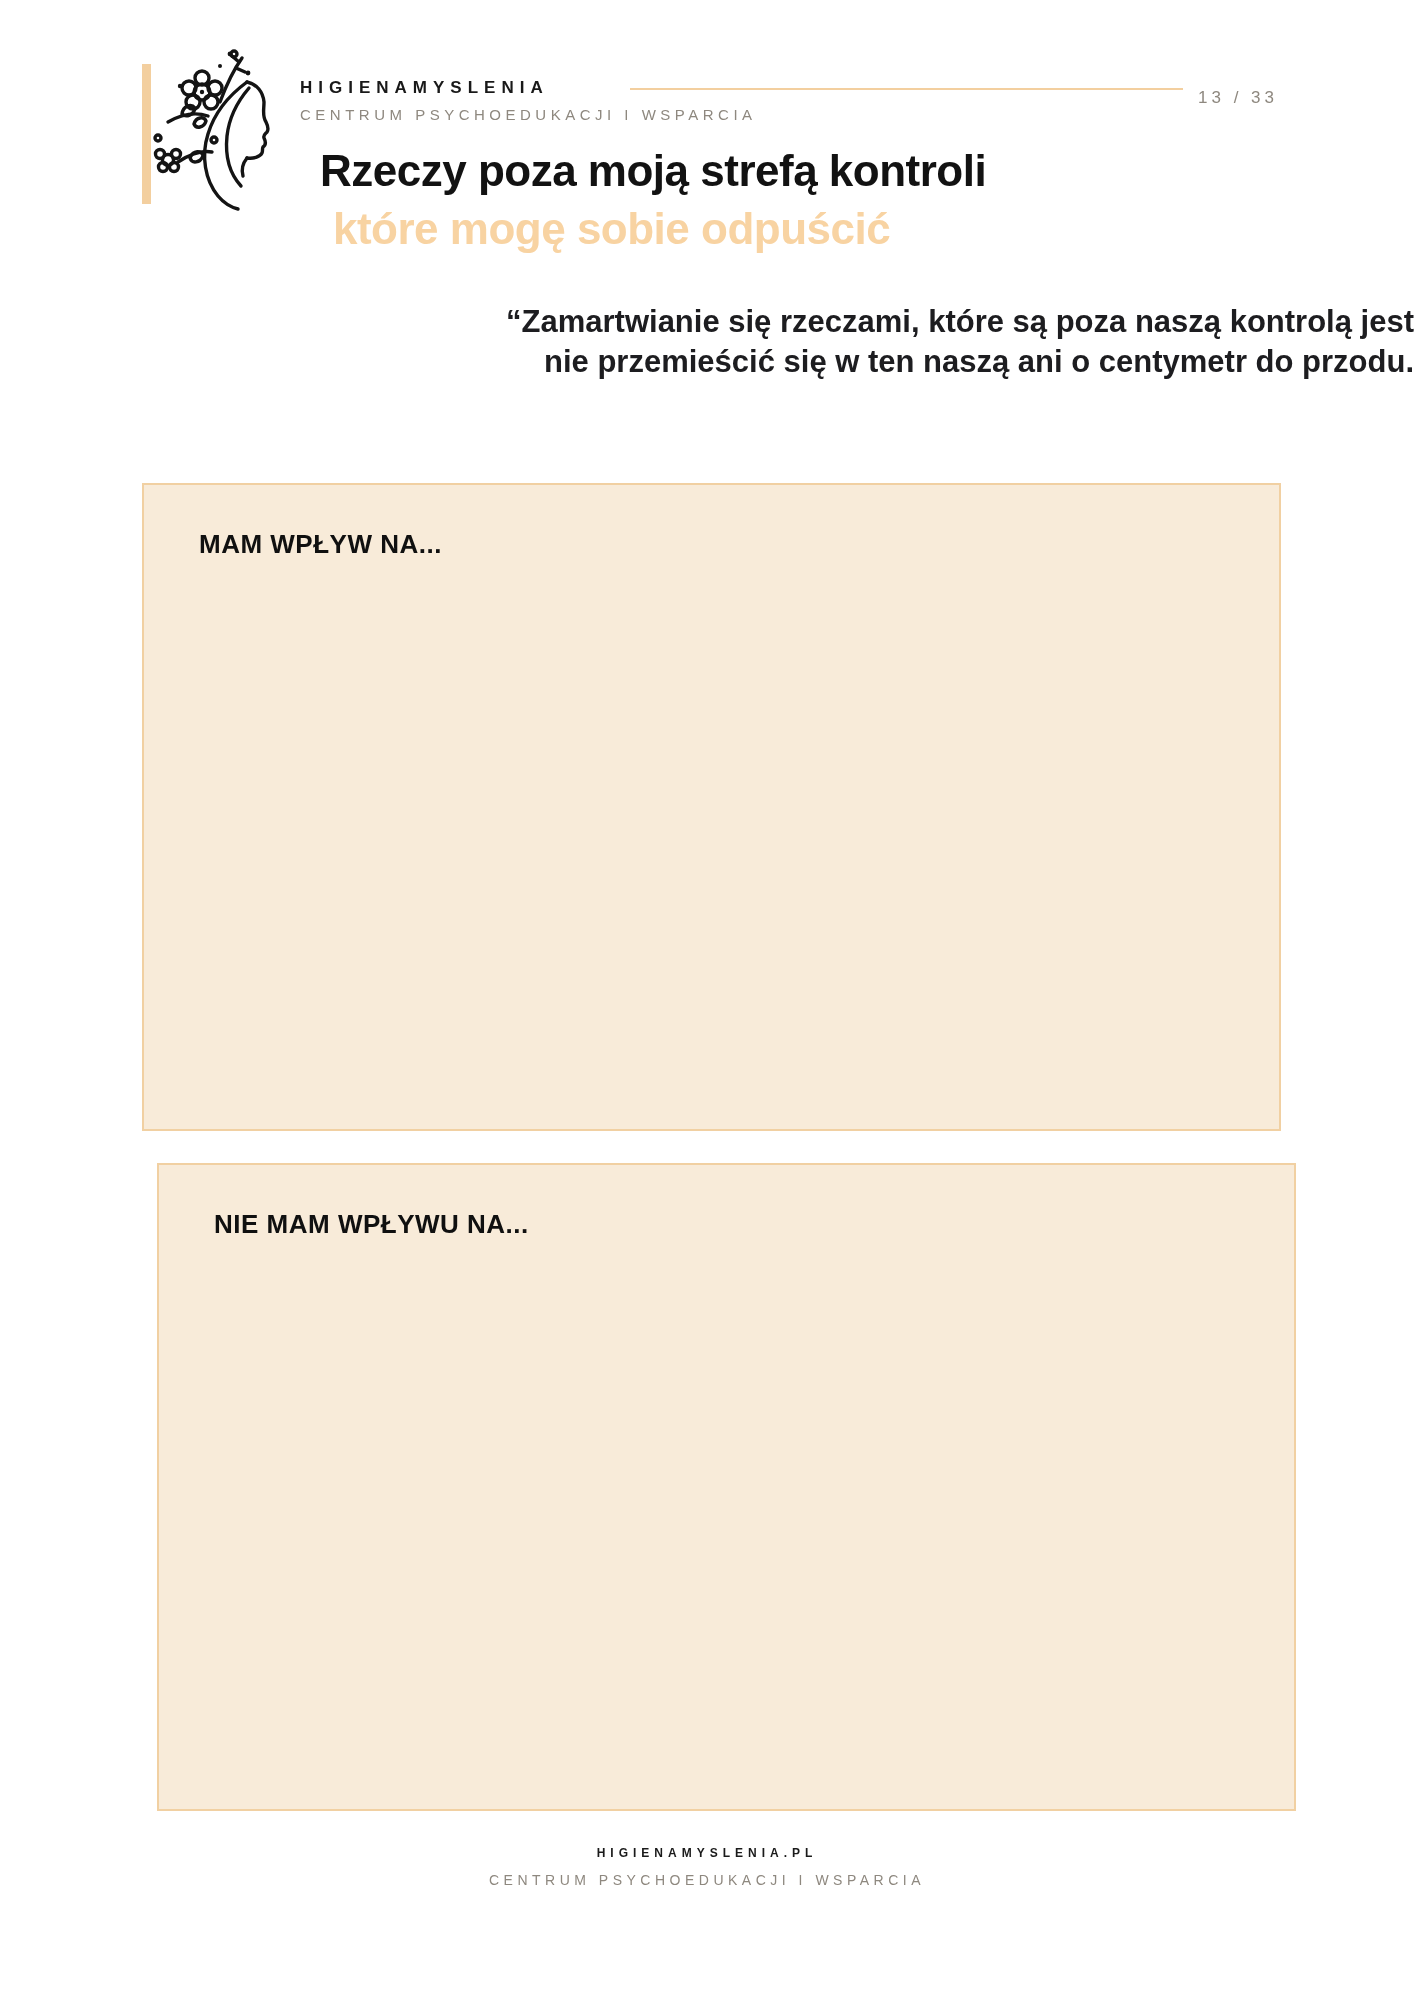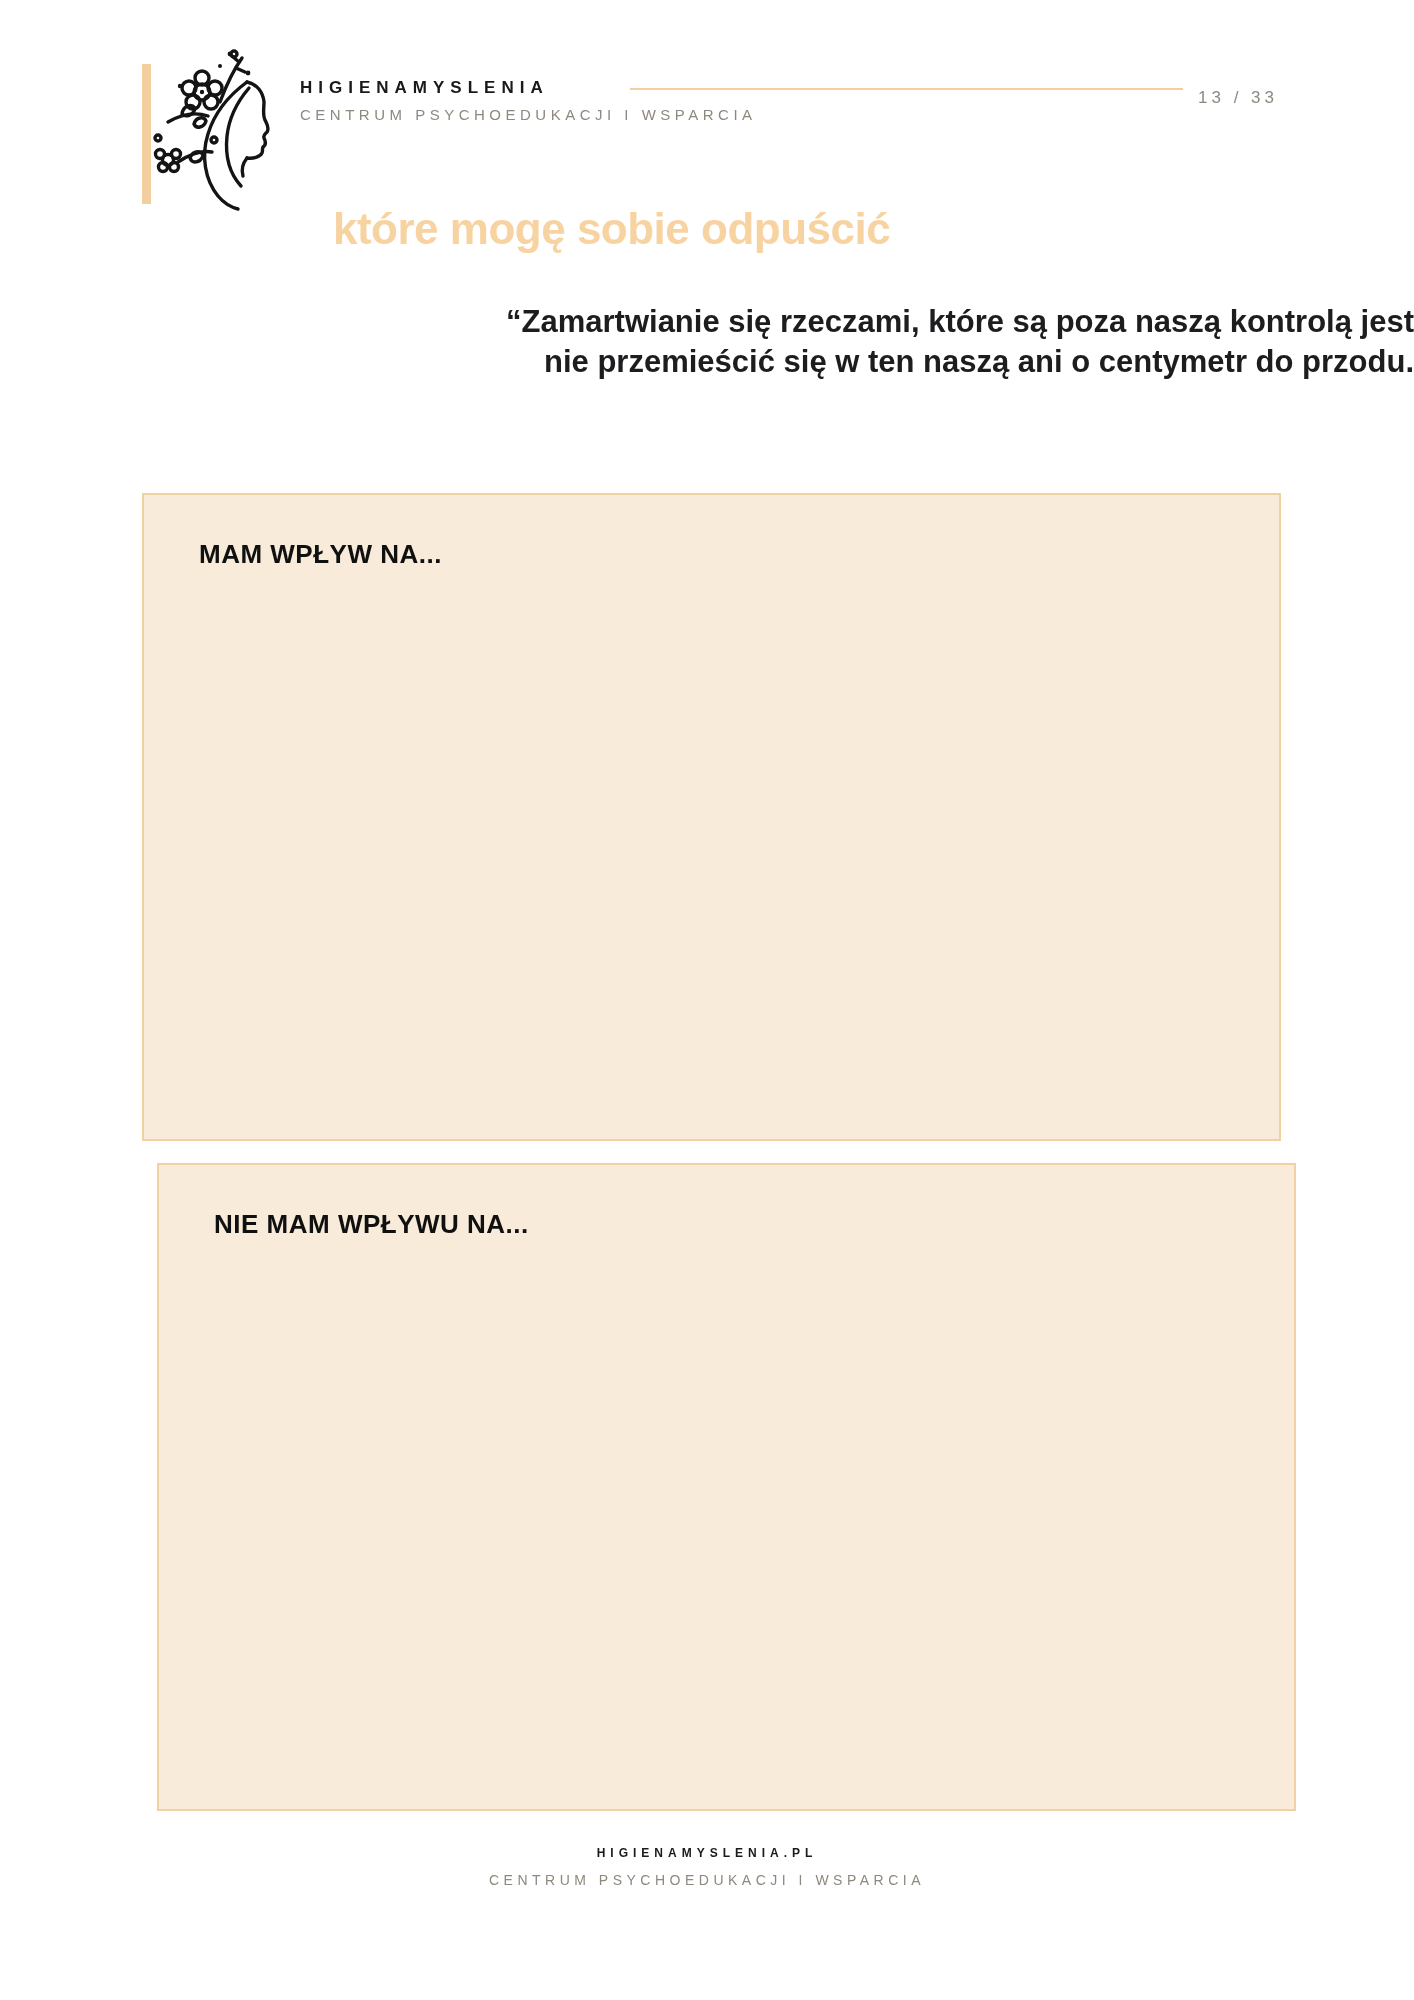--- a/index.html
+++ b/index.html
@@ -39,21 +39,21 @@
     text-align:right;
     font-size:31px;line-height:40px;font-weight:bold;color:#1d1d20;
   }
 
   
   .box{
     position:absolute;
     width:1135px;height:644px;
     background:#f8ebd9;border:2px solid #f1d0a2;
   }
-  .box-1{left:142px;top:493px;}
+  .box-1{left:142px;top:483px;}
   .box-2{left:145px;top:1163px;margin-left:12px;}
   .box-label{
     position:absolute;left:55px;top:44px;
     font-size:26px;font-weight:bold;color:#101010;letter-spacing:0.5px;
   }
 
   
   .footer-site{
     position:absolute;left:0;right:0;top:1846px;
     text-align:center;font-size:12px;font-weight:bold;letter-spacing:5px;color:#1a1a1a;
@@ -115,20 +115,21 @@
         <circle cx="70" cy="24" r="2" fill="#141414" stroke="none"></circle>
       </g>
     </svg>
   </div>
 
   <div class="brand-name">HIGIENAMYSLENIA</div>
   <div class="brand-sub">CENTRUM PSYCHOEDUKACJI I WSPARCIA</div>
   <div class="header-rule"></div>
   <div class="pageno">13 / 33</div>
 
+  <h1 class="title1">Rzeczy poza moją strefą kontroli</h1>
   <h2 class="title2">które mogę sobie odpuścić</h2>
 
   <blockquote class="quote">
     <div>“Zamartwianie się rzeczami, które są poza naszą kontrolą jest</div>
     <div>nie przemieścić się w ten naszą ani o centymetr do przodu.</div>
   </blockquote>
 
   <section class="box box-1">
     <div class="box-label">MAM WPŁYW NA...</div>
   </section>

